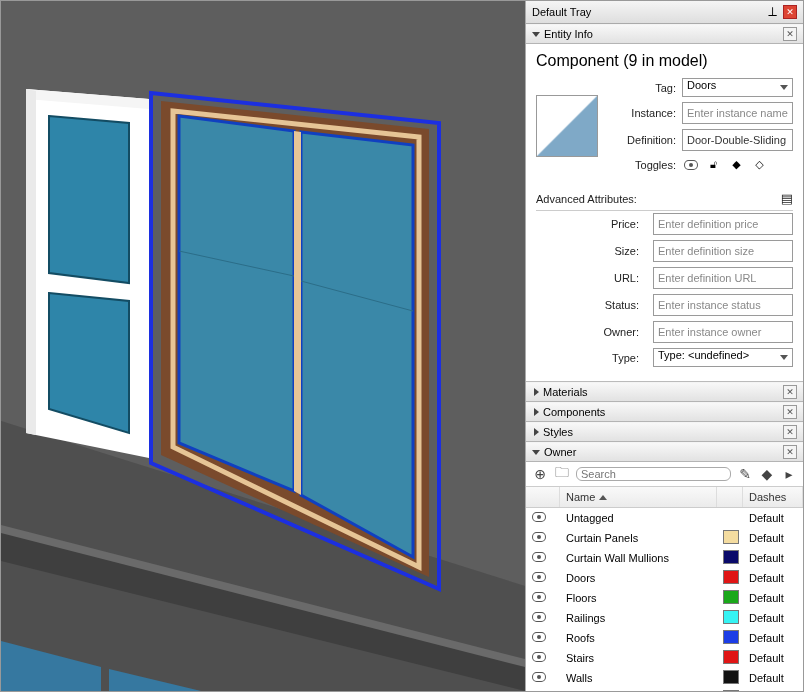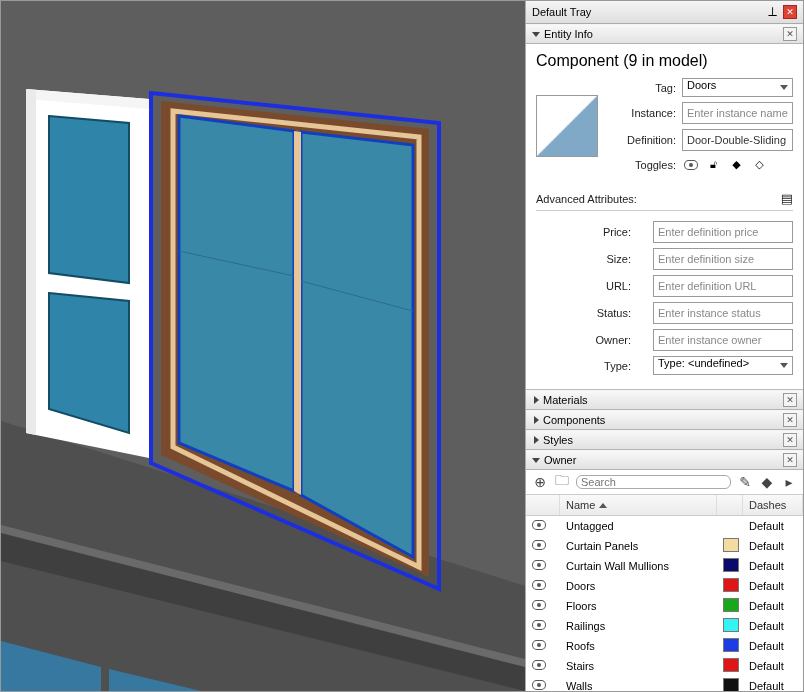--- a/index.html
+++ b/index.html
@@ -21,21 +21,21 @@
 .entity-grid{display:grid;grid-template-columns:72px 62px 1fr;gap:5px 6px;align-items:center}
 .thumb{grid-row:1/5;width:62px;height:62px;border:1px solid #999;background:linear-gradient(135deg,#fff 49%,#7fa9c7 51%)}
 .elabel{text-align:right;color:#222}
 .einput{border:1px solid #9a9a9a;height:22px;padding:0 4px;background:#fff;color:#333;width:100%}
 .einput::placeholder{color:#888}
 .eselect{border:1px solid #9a9a9a;height:19px;padding:0 4px;background:#fff;width:100%;position:relative}
 .eselect:after{content:"";position:absolute;right:4px;top:6px;border-left:4px solid transparent;border-right:4px solid transparent;border-top:5px solid #555}
 .toggles{display:flex;gap:6px;align-items:center}
 .ticon{width:17px;height:17px;display:flex;align-items:center;justify-content:center;border-radius:2px}
 .adv-sec{margin-top:18px;display:flex;align-items:center;justify-content:space-between;border-bottom:1px solid #ccc;padding-bottom:4px;color:#222}
-.adv-grid{display:grid;grid-template-columns:1fr 140px;gap:5px 22px;align-items:center;margin-top:10px}
+.adv-grid{display:grid;grid-template-columns:1fr 140px;gap:5px 14px;align-items:center;margin-top:2px}
 .tags-body{background:#fff;flex:1;display:flex;flex-direction:column}
 .tags-toolbar{display:flex;align-items:center;gap:6px;padding:4px 6px;border-bottom:1px solid #ccc}
 .tags-toolbar .search{flex:1;border:1px solid #aaa;height:14px;padding:0 4px;border-radius:6px}
 .tb-icon{width:16px;height:16px;display:flex;align-items:center;justify-content:center;color:#444;font-size:14px}
 .tags-head{display:grid;grid-template-columns:34px 1fr 26px 60px;border-bottom:1px solid #ccc;background:linear-gradient(#f9f9f9,#ebebeb)}
 .tags-head>div{padding:4px 6px;border-right:1px solid #ddd;display:flex;align-items:center;color:#333}
 .tags-list{flex:1;overflow:auto}
 .tag-row{display:grid;grid-template-columns:34px 1fr 26px 60px;align-items:center;height:20px}
 .tag-row>div{padding:0 6px;white-space:nowrap;overflow:hidden}
 .eye{display:inline-block;width:14px;height:10px;border:1px solid #555;border-radius:60% 60% 60% 60%/90% 90% 90% 90%;position:relative}

